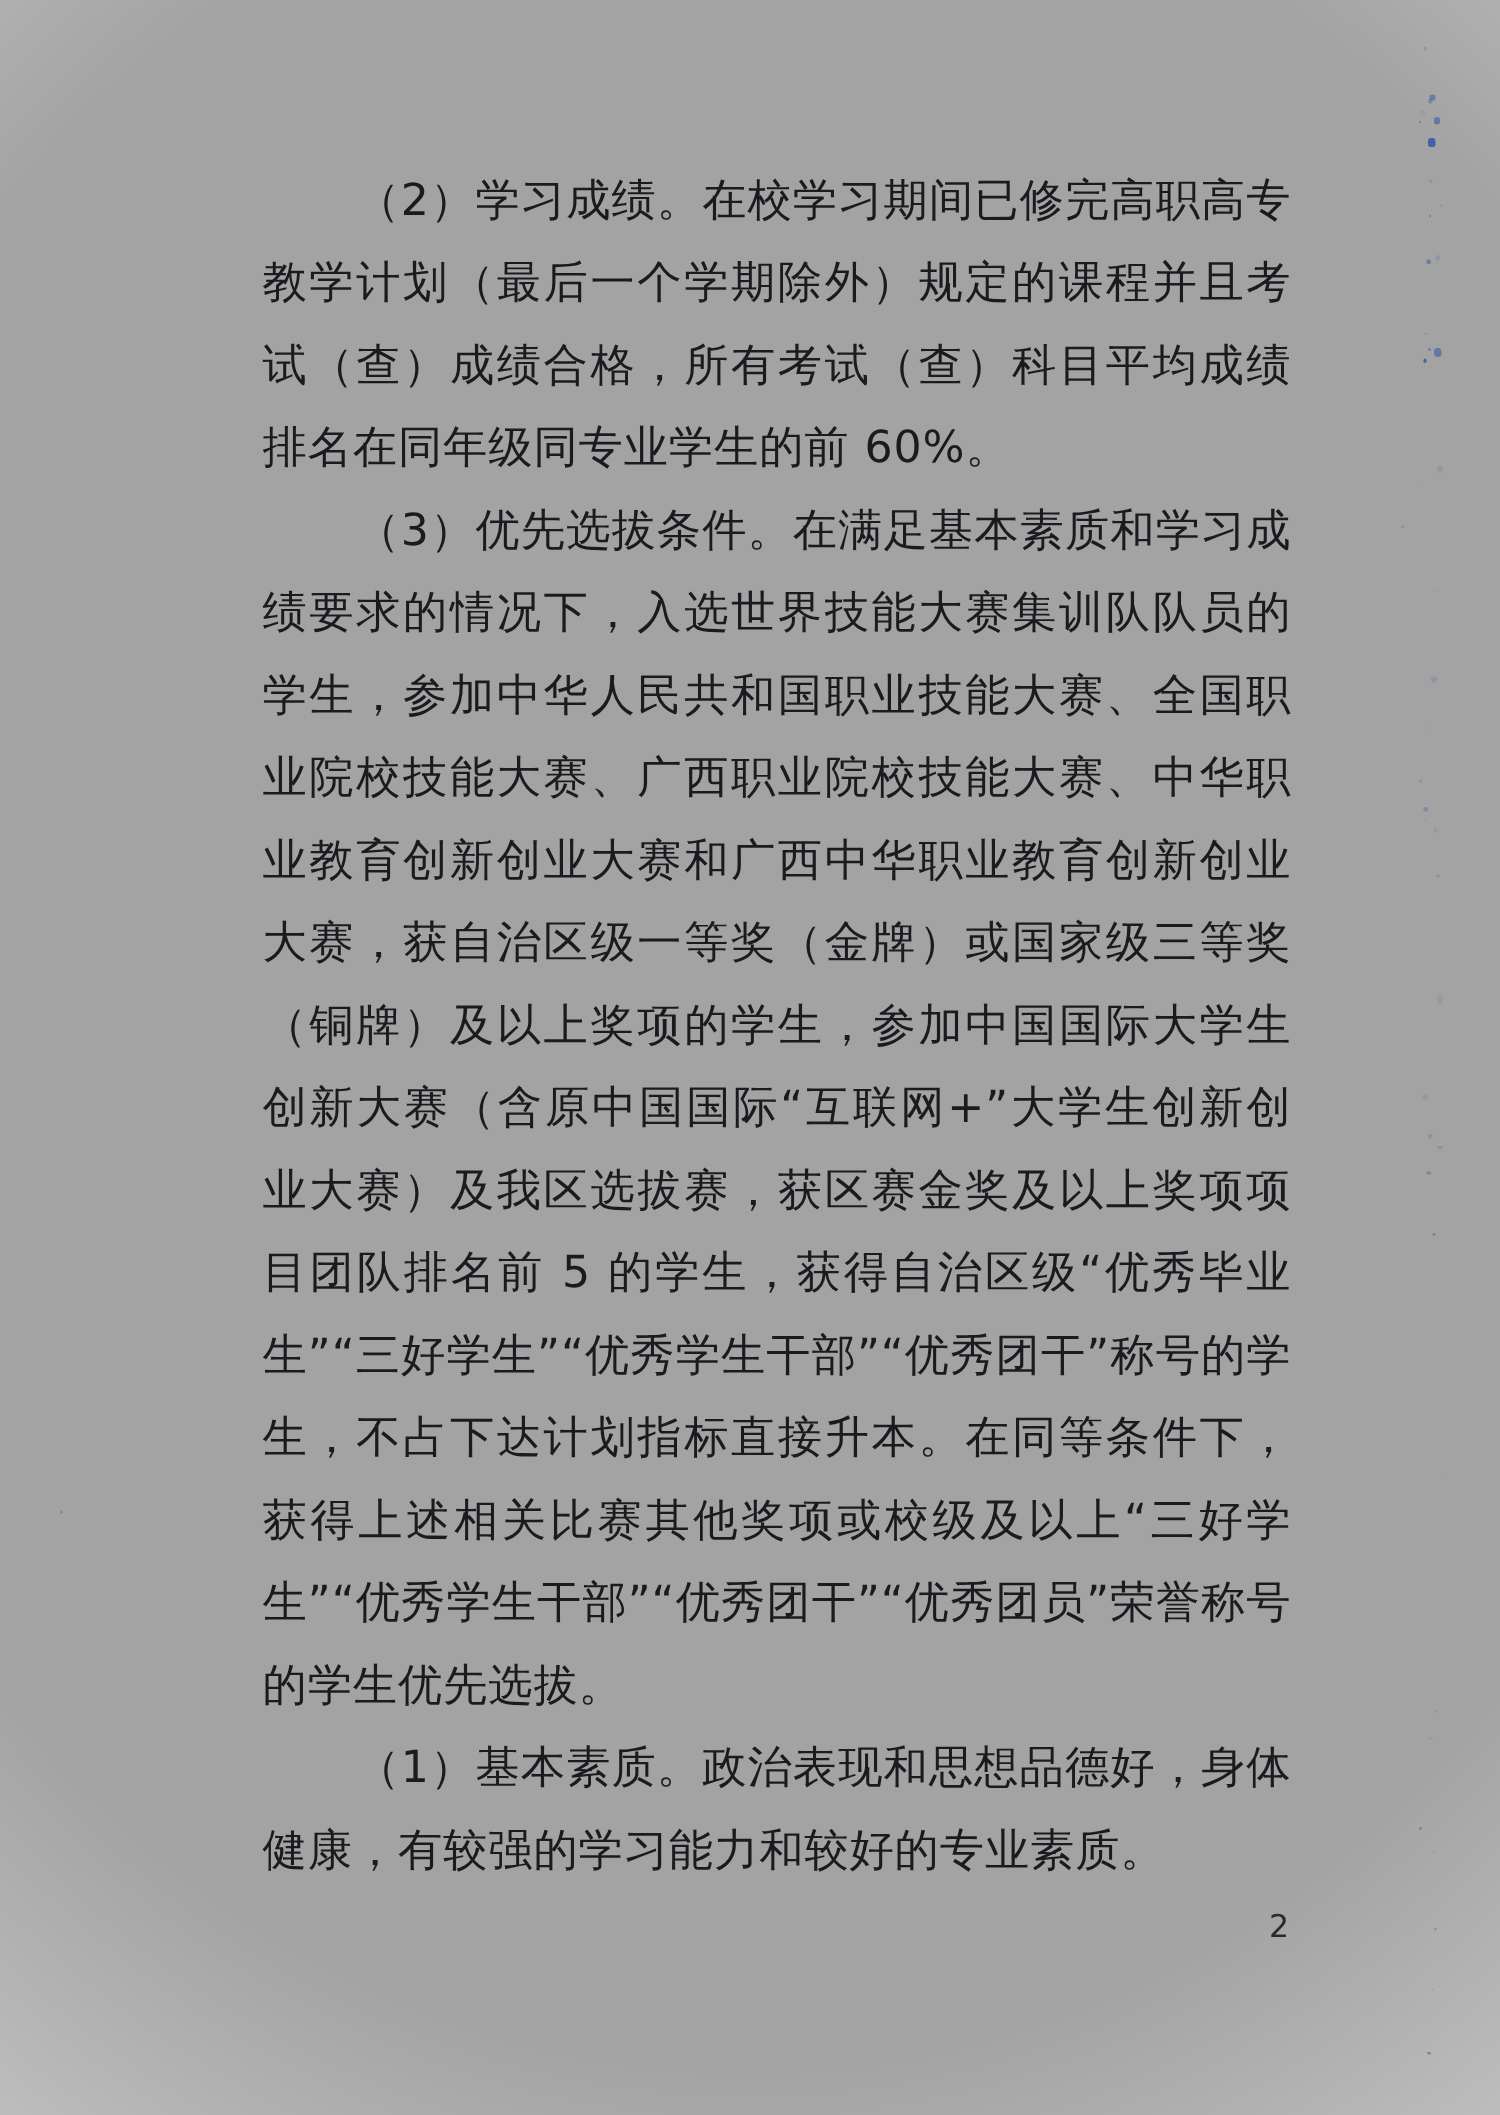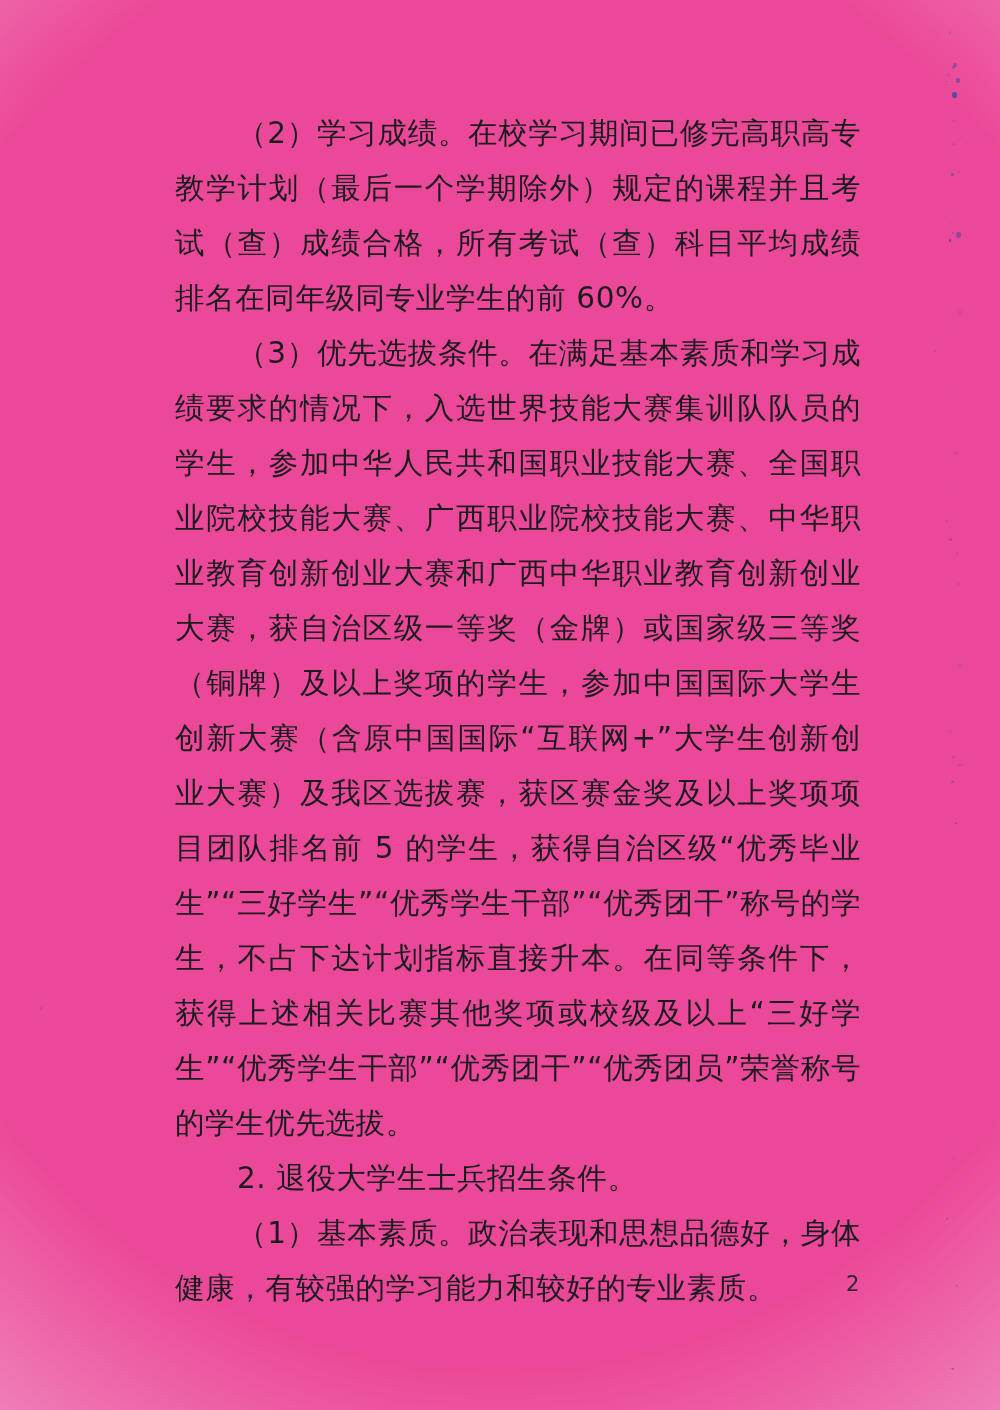--- a/index.html
+++ b/index.html
@@ -10,21 +10,21 @@
   }
   body {
     font-family: "DejaVu Sans", "Liberation Sans", sans-serif;
   }
 
   #page {
     position: relative;
     width: 1000px;
     height: 1410px;
     margin: 0;
-    background: #ec4899;
+    background: #a3a3a3;
     overflow: hidden;
   }
 
   
   .paper-tint {
     position: absolute;
     inset: 0;
     background:
       radial-gradient(ellipse 120% 95% at 50% 45%, rgba(255,255,255,0) 55%, rgba(246,247,250,0.85) 100%);
     pointer-events: none;
@@ -138,21 +138,20 @@
       <div class="speck" style="width: 3.1px; height: 2.5px; left: 16.2px; top: 1233.5px; background: rgb(42, 77, 168); opacity: 0.08;"></div>
     </div>
 
   <div class="text-block">
 
     <p class="para indent">（2）学习成绩。在校学习期间已修完高职高专教学计划（最后一个学期除外）规定的课程并且考试（查）成绩合格，所有考试（查）科目平均成绩排名在同年级同专业学生的前 60%。</p>
 
     <p class="para indent">（3）优先选拔条件。在满足基本素质和学习成绩要求的情况下，入选世界技能大赛集训队队员的学生，参加中华人民共和国职业技能大赛、全国职业院校技能大赛、广西职业院校技能大赛、中华职业教育创新创业大赛和广西中华职业教育创新创业大赛，获自治区级一等奖（金牌）或国家级三等奖（铜牌）及以上奖项的学生，参加中国国际大学生创新大赛（含原中国国际“互联网+”大学生创新创业大赛）及我区选拔赛，获区赛金奖及以上奖项项目团队排名前 5 的学生，获得自治区级“优秀毕业生”“三好学生”“优秀学生干部”“优秀团干”称号的学生，不占下达计划指标直接升本。在同等条件下，获得上述相关比赛其他奖项或校级及以上“三好学生”“优秀学生干部”“优秀团干”“优秀团员”荣誉称号的学生优先选拔。</p>
 
 
-    <p class="para indent">2. 退役大学生士兵招生条件。</p>
 
     <p class="para indent">（1）基本素质。政治表现和思想品德好，身体健康，有较强的学习能力和较好的专业素质。</p>
 
   </div>
 
   <div class="page-number">2</div>
 
 <div class="speck" style="width: 2.2px; height: 2.2px; left: 40px; top: 1007px; background: rgb(85, 88, 95); opacity: 0.3;"></div>
     <div class="speck" style="width: 2px; height: 2px; left: 934px; top: 350px; background: rgb(85, 88, 95); opacity: 0.22;"></div>
     <div class="speck" style="width: 2.4px; height: 2.4px; left: 946px; top: 520px; background: rgb(85, 88, 95); opacity: 0.26;"></div>

